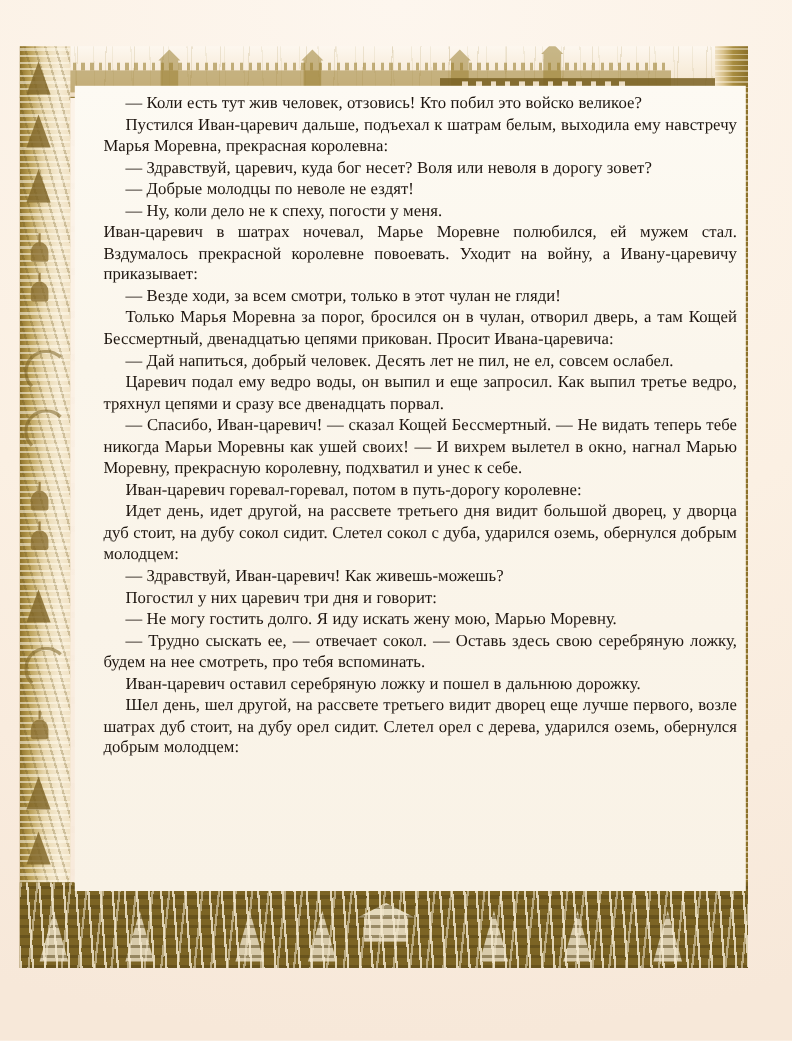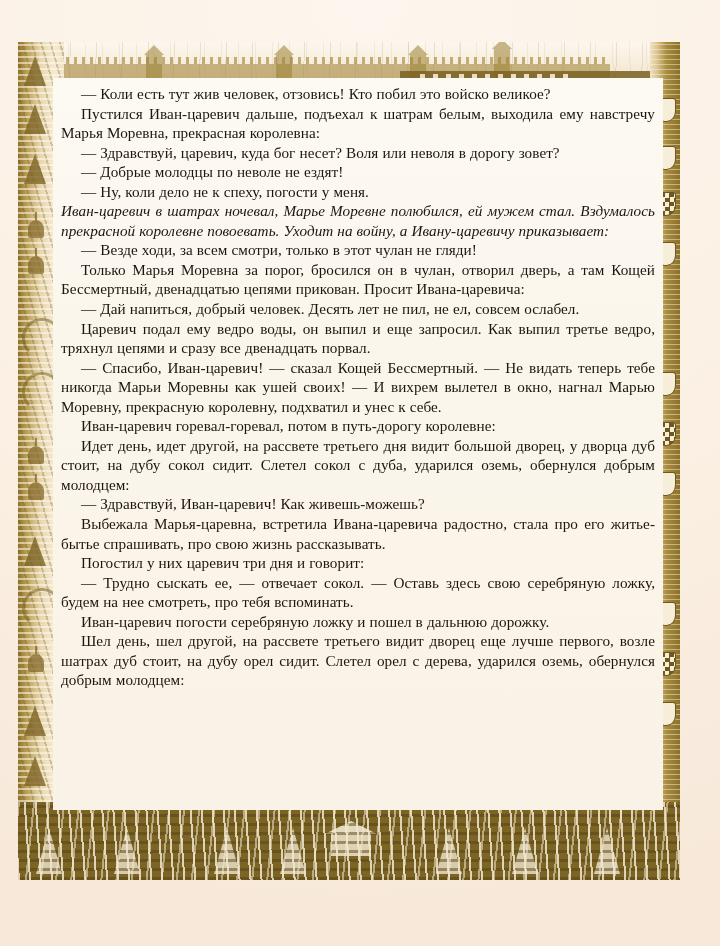--- a/index.html
+++ b/index.html
@@ -144,39 +144,39 @@
   }
   #border-bottom .hut::before{
     content:"";position:absolute;left:-6px;top:-13px;
     border-left:26px solid transparent;border-right:26px solid transparent;
     border-bottom:13px solid rgba(247,238,216,.85);
   }
 
   
   #text-panel{
     position:absolute;
-    left:53px;top:78px;
+    left:68px;top:78px;
     width:610px;height:732px;
     background:linear-gradient(180deg,#fdfaf3 0%, #fbf6ec 35%, #f9f2e6 100%);
     box-sizing:border-box;
-    padding:6px 8px 0 8px;
+    padding:6px 8px 0 26px;
     overflow:hidden;
   }
 
   #body-text{
     color:#1d150f;
     font-size:15.2px;
     line-height:19.55px;
     text-align:justify;
     letter-spacing:.05px;
     word-spacing:.2px;
   }
   #body-text p{margin:0;}
   #body-text p.indent{text-indent:20px;}
-  #body-text p.flush{text-indent:0;font-style:italic;}
+  #body-text p.flush{text-indent:0;}
 
   
   #ghost{
     position:absolute;left:60px;top:96px;width:600px;height:700px;
     pointer-events:none;opacity:.055;color:#6a4a22;font-size:15px;
     line-height:39px;letter-spacing:1px;
     background:repeating-linear-gradient(0deg, rgba(150,110,60,.25) 0 6px, transparent 6px 39px);
   }
 </style>
 </head>
@@ -255,21 +255,21 @@
         <p class="indent">— Ну, коли дело не к спеху, погости у меня.</p>
         <p class="flush">Иван-царевич в шатрах ночевал, Марье Моревне полюбился, ей мужем стал. Вздумалось прекрасной королевне повоевать. Уходит на войну, а Ивану-царевичу приказывает:</p>
         <p class="indent">— Везде ходи, за всем смотри, только в этот чулан не гляди!</p>
         <p class="indent">Только Марья Моревна за порог, бросился он в чулан, отворил дверь, а там Кощей Бессмертный, двенадцатью цепями прикован. Просит Ивана-царевича:</p>
         <p class="indent">— Дай напиться, добрый человек. Десять лет не пил, не ел, совсем ослабел.</p>
         <p class="indent">Царевич подал ему ведро воды, он выпил и еще запросил. Как выпил третье ведро, тряхнул цепями и сразу все двенадцать порвал.</p>
         <p class="indent">— Спасибо, Иван-царевич! — сказал Кощей Бессмертный. — Не видать теперь тебе никогда Марьи Моревны как ушей своих! — И вихрем вылетел в окно, нагнал Марью Моревну, прекрасную королевну, подхватил и унес к себе.</p>
         <p class="indent">Иван-царевич горевал-горевал, потом в путь-дорогу королевне:</p>
         <p class="indent">Идет день, идет другой, на рассвете третьего дня видит большой дворец, у дворца дуб стоит, на дубу сокол сидит. Слетел сокол с дуба, ударился оземь, обернулся добрым молодцем:</p>
         <p class="indent">— Здравствуй, Иван-царевич! Как живешь-можешь?</p>
-        <p class="indent">Выбежала Марья-царевна, встретила Ивана-царевича радостно, стала про его житье-бытье спрашивать, про свою жизнь рассказывать.</p>
         <p class="indent">Погостил у них царевич три дня и говорит:</p>
+        <p class="indent">— Не могу гостить долго. Я иду искать жену мою, Марью Моревну.</p>
         <p class="indent">— Трудно сыскать ее, — отвечает сокол. — Оставь здесь свою серебряную ложку, будем на нее смотреть, про тебя вспоминать.</p>
-        <p class="indent">Иван-царевич погости серебряную ложку и пошел в дальнюю дорожку.</p>
+        <p class="indent">Иван-царевич оставил серебряную ложку и пошел в дальнюю дорожку.</p>
         <p class="indent">Шел день, шел другой, на рассвете третьего видит дворец еще лучше первого, возле шатрах дуб стоит, на дубу орел сидит. Слетел орел с дерева, ударился оземь, обернулся добрым молодцем:</p>
       </div>
   </div>
 
 </div>
 
 </body></html>

